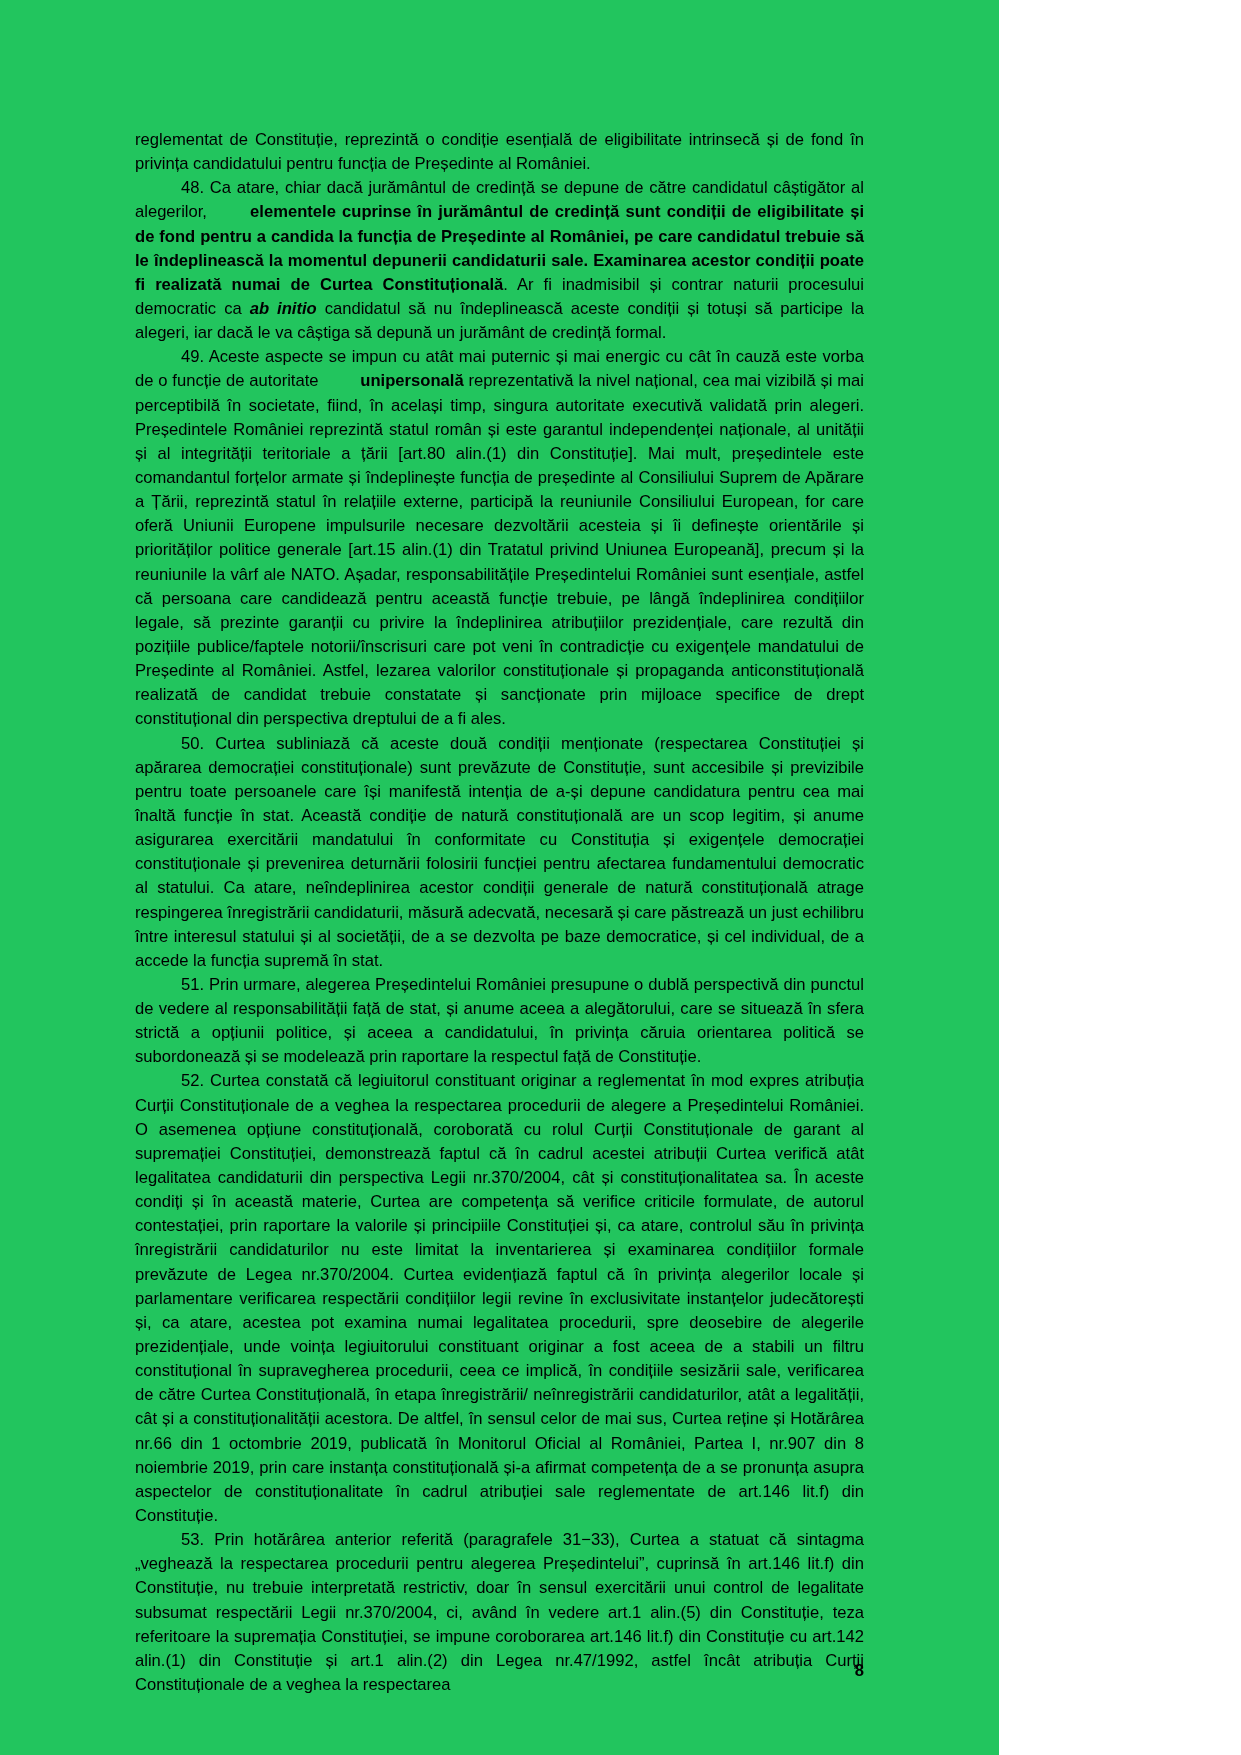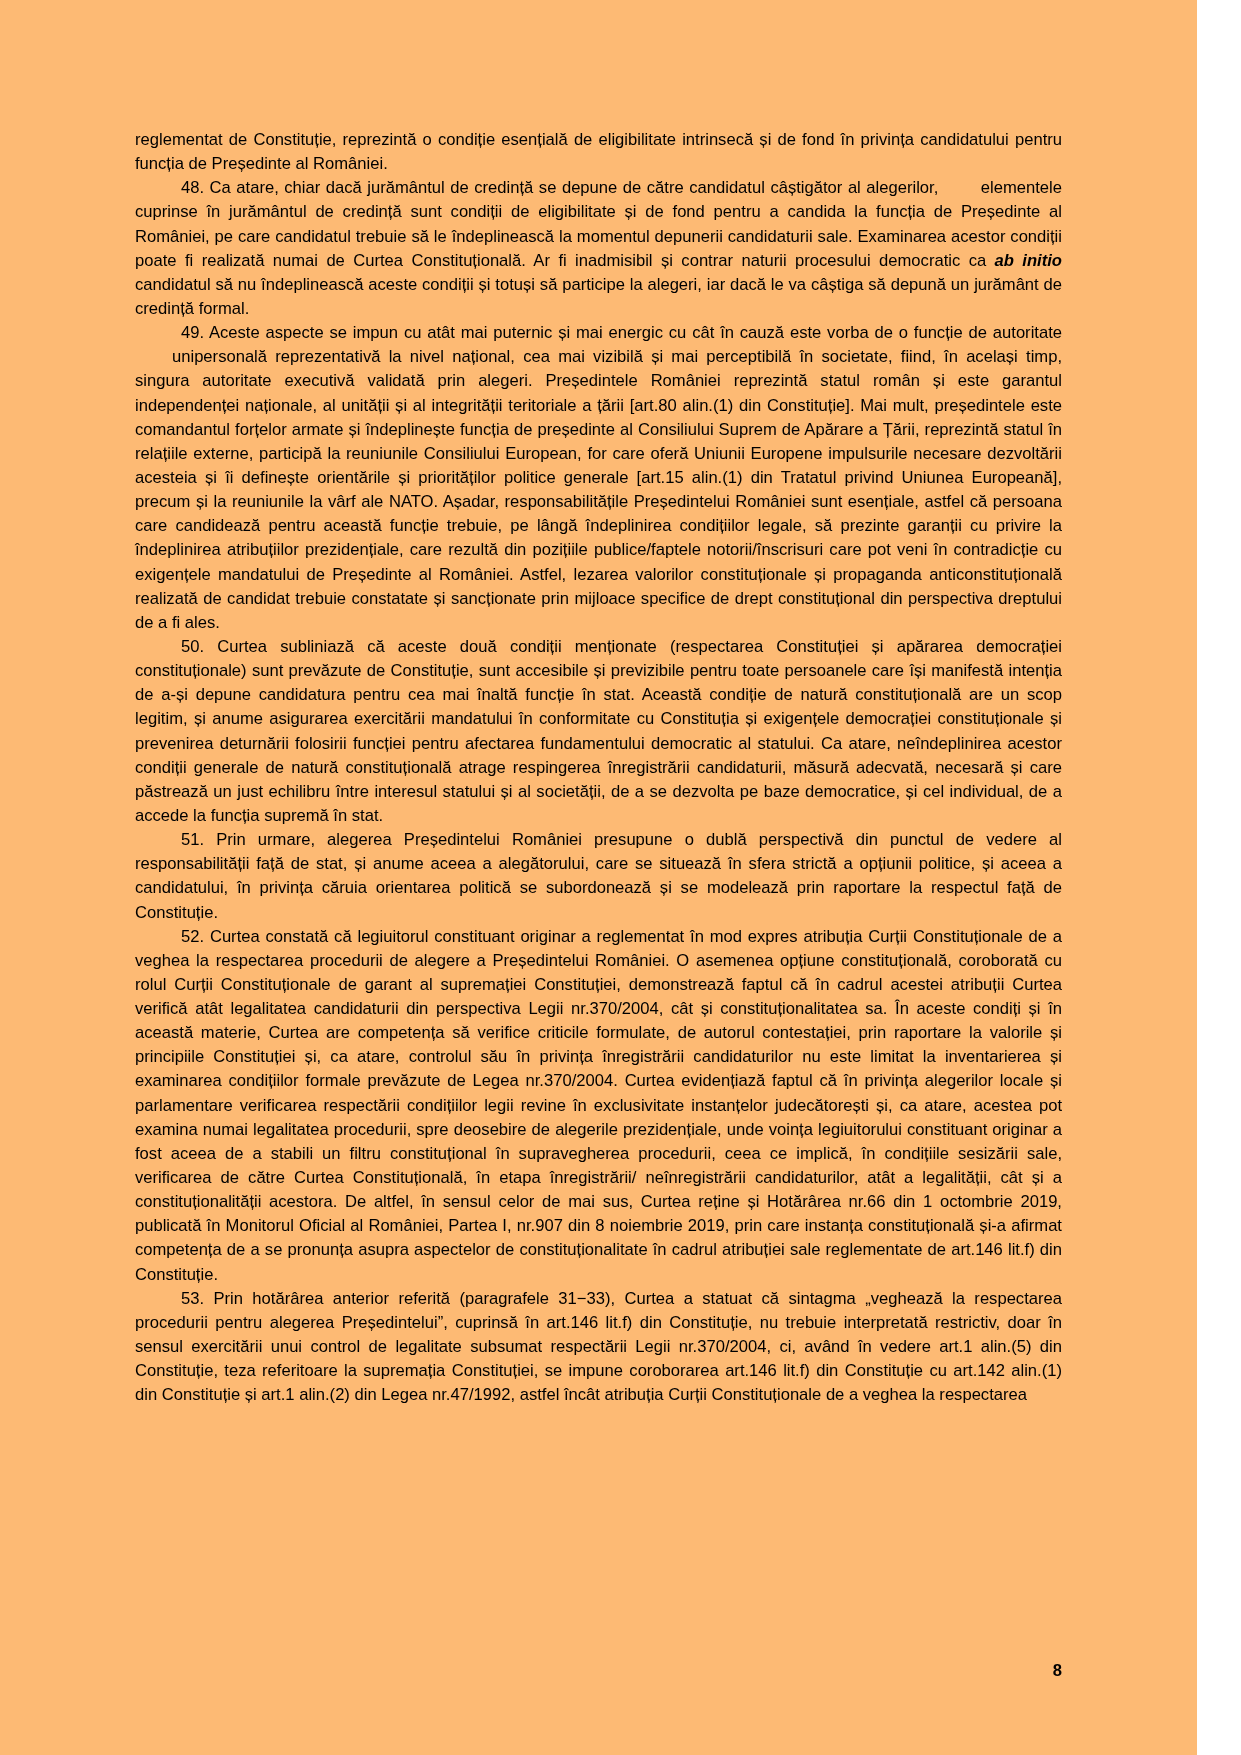--- a/index.html
+++ b/index.html
@@ -2,40 +2,40 @@
 <html><head>
 <meta charset="utf-8">
 <style>
   html, body {
     margin: 0;
     padding: 0;
     background: #ffffff;
   }
   .page {
     position: relative;
-    width: 1197px;
+    width: 999px;
     height: 1755px;
-    background: #fdba74;
+    background: #22c55e;
     box-sizing: border-box;
     padding: 128px 135px 80px 135px;
     font-family: "Liberation Sans", sans-serif;
     font-size: 16.6px;
     line-height: 1.455;
     color: #000000;
   }
   .body-text p {
     margin: 0;
     text-align: justify;
     text-justify: inter-word;
     hyphens: none;
   }
   .body-text p.indent {
     text-indent: 46px;
   }
-  .b { font-weight: normal; margin-left: 37px; }
+  .b { font-weight: bold; margin-left: 37px; }
   .i { font-style: italic; font-weight: bold; }
   .page-number {
     position: absolute;
     right: 135px;
     bottom: 72px;
     font-size: 16.6px;
     font-weight: bold;
     font-family: "Liberation Sans", sans-serif;
   }
 </style>

